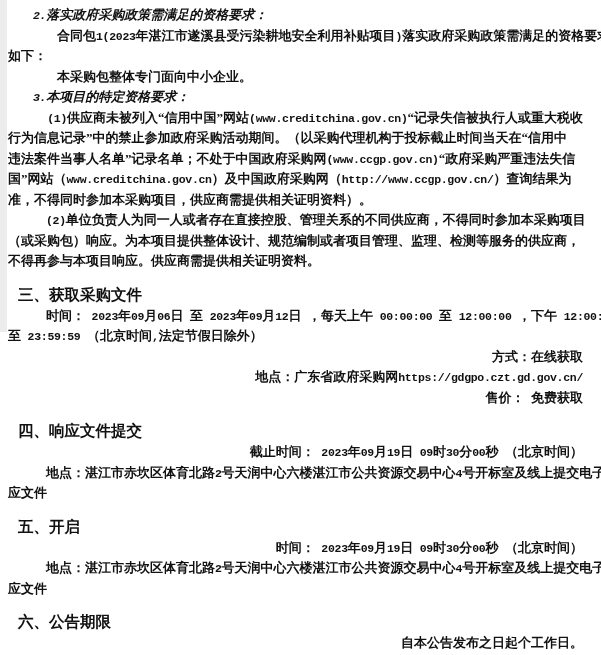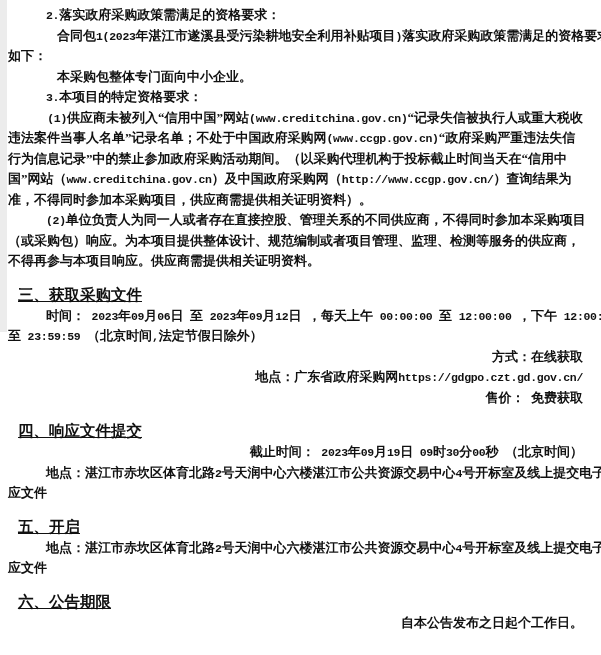--- a/index.html
+++ b/index.html
@@ -28,29 +28,29 @@
     color:#111111;
   }
   .block{margin:0;}
   .line{
     white-space:nowrap;
     height:20.5px;
     line-height:20.5px;
     overflow:visible;
   }
   
-  .sub .line{margin-left:38px;}
+  .sub .line{margin-left:25px;font-style:italic;}
   
   .pind .line{}
   .pind .line.first{margin-left:49px;}
   
   .hang .line{margin-left:0;}
   .hang .line.first{margin-left:38px;text-align:right;}
   
-  .heading{margin:12px 0 0 10px;font-size:15.5px;text-decoration:underline;}
+  .heading{margin:12px 0 0 10px;font-size:15.5px;}
   .heading .line{height:22px;line-height:22px;margin-left:0;}
   
   .lat{
     font-family:"Liberation Mono","DejaVu Sans Mono",monospace;
     font-size:11.5px;
     font-weight:700;
     letter-spacing:-0.3px;
   }
 </style>
 </head>
@@ -67,22 +67,22 @@
         <div class="line">如下：</div>
       </div>
       <div class="block pind">
         <div class="line first">本采购包整体专门面向中小企业。</div>
       </div>
       <div class="block sub">
         <div class="line first"><span class="lat">3.</span>本项目的特定资格要求：</div>
       </div>
       <div class="block hang">
         <div class="line first"><span class="lat">(1)</span>供应商未被列入“信用中国”网站<span class="lat">(www.creditchina.gov.cn)</span>“记录失信被执行人或重大税收</div>
+        <div class="line">行为信息记录”中的禁止参加政府采购活动期间。（以采购代理机构于投标截止时间当天在“信用中</div>
         <div class="line">违法案件当事人名单”记录名单；不处于中国政府采购网<span class="lat">(www.ccgp.gov.cn)</span>“政府采购严重违法失信</div>
-        <div class="line">行为信息记录”中的禁止参加政府采购活动期间。（以采购代理机构于投标截止时间当天在“信用中</div>
         <div class="line">国”网站（<span class="lat">www.creditchina.gov.cn</span>）及中国政府采购网（<span class="lat">http://www.ccgp.gov.cn/</span>）查询结果为</div>
         <div class="line">准，不得同时参加本采购项目，供应商需提供相关证明资料）。</div>
       </div>
       <div class="block hang">
         <div class="line first"><span class="lat">(2)</span>单位负责人为同一人或者存在直接控股、管理关系的不同供应商，不得同时参加本采购项目</div>
         <div class="line">（或采购包）响应。为本项目提供整体设计、规范编制或者项目管理、监理、检测等服务的供应商，</div>
         <div class="line">不得再参与本项目响应。供应商需提供相关证明资料。</div>
       </div>
       <div class="block heading">
         <div class="line first">三、获取采购文件</div>
@@ -107,20 +107,23 @@
         <div class="line first">截止时间：<span class="lat"> 2023</span>年<span class="lat">09</span>月<span class="lat">19</span>日<span class="lat"> 09</span>时<span class="lat">30</span>分<span class="lat">00</span>秒<span class="lat"> </span>（北京时间）</div>
       </div>
       <div class="block hang">
         <div class="line first">地点：湛江市赤坎区体育北路<span class="lat">2</span>号天润中心六楼湛江市公共资源交易中心<span class="lat">4</span>号开标室及线上提交电子响</div>
         <div class="line">应文件</div>
       </div>
       <div class="block heading">
         <div class="line first">五、开启</div>
       </div>
       <div class="block hang">
+        <div class="line first">时间：<span class="lat"> 2023</span>年<span class="lat">09</span>月<span class="lat">19</span>日<span class="lat"> 09</span>时<span class="lat">30</span>分<span class="lat">00</span>秒<span class="lat"> </span>（北京时间）</div>
+      </div>
+      <div class="block hang">
         <div class="line first">地点：湛江市赤坎区体育北路<span class="lat">2</span>号天润中心六楼湛江市公共资源交易中心<span class="lat">4</span>号开标室及线上提交电子响</div>
         <div class="line">应文件</div>
       </div>
       <div class="block heading">
         <div class="line first">六、公告期限</div>
       </div>
       <div class="block hang">
         <div class="line first">自本公告发布之日起个工作日。</div>
       </div>
     </div>

